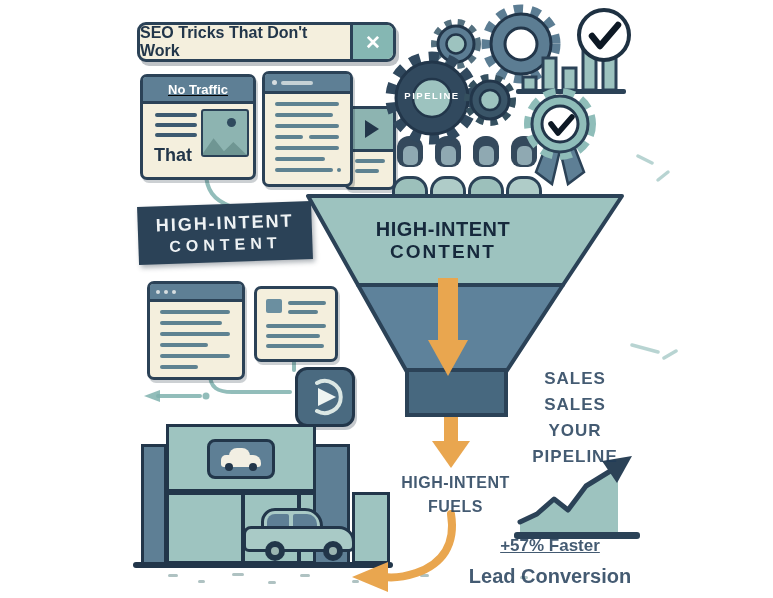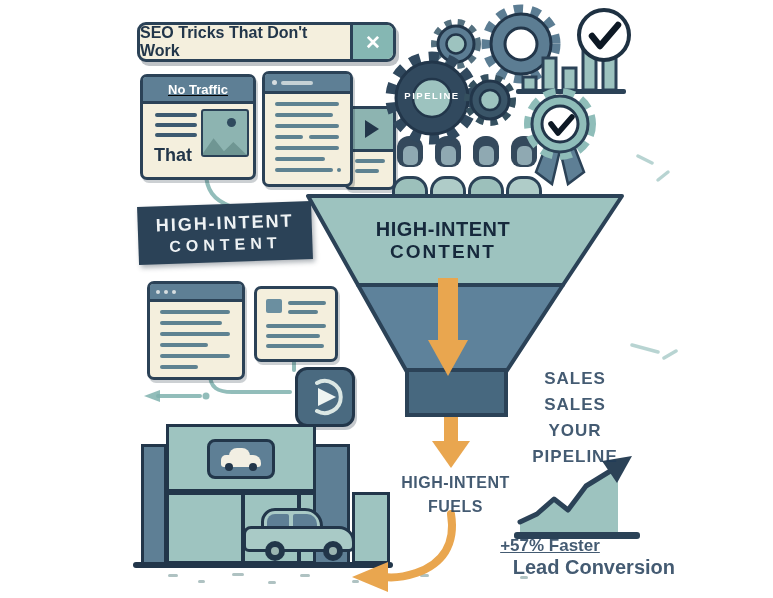--- a/index.html
+++ b/index.html
@@ -311,16 +311,16 @@
     <div>PIPELINE</div>
   </div>
 
   <div class="abs faded" style="left:388px;top:471px;width:135px;font-size:16px;line-height:24px;letter-spacing:.5px;">
     <div>HIGH-INTENT</div>
     <div>FUELS</div>
   </div>
 
   <div class="abs faded" style="left:425px;top:536px;width:250px;">
     <div style="font-size:17px;text-decoration:underline;">+57% Faster</div>
-    <div style="font-size:20px;margin-top:0;text-align:right;">Lead Conversion</div>
+    <div style="font-size:20px;margin-top:9px;">Lead Conversion</div>
   </div>
 
 </div>
 
 </body></html>

